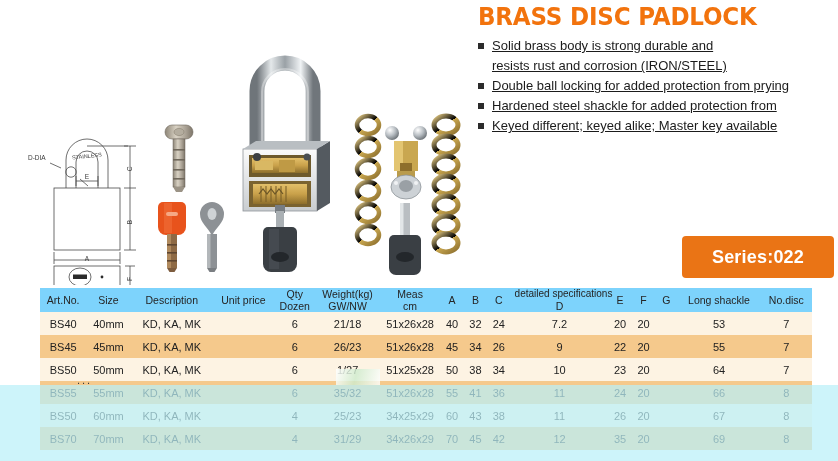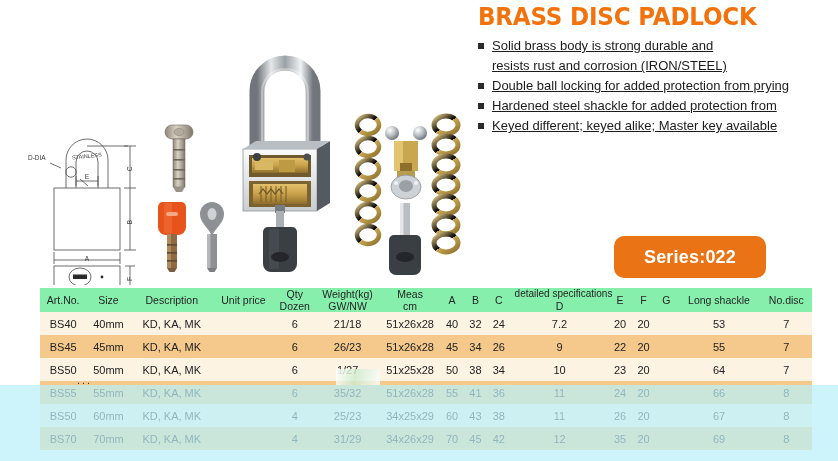--- a/index.html
+++ b/index.html
@@ -33,24 +33,24 @@
     text-decoration:underline;
   }
   .feat .bullet{
     position:absolute;left:0px;top:7px;
     width:6px;height:6px;background:#2b2b2b;
   }
   .feat .l2{display:block;padding-left:0px;}
 
   
   .series-badge{
-    position:absolute;left:614px;top:236px;
+    position:absolute;left:682px;top:236px;
     width:152px;height:42px;
     background:#ea7415;
-    border-radius:10px;
+    border-radius:4px;
     color:#ffffff;
     font-size:18px;font-weight:bold;
     display:flex;align-items:center;justify-content:center;
     letter-spacing:0.2px;
   }
 
   
   .tech-drawing{position:absolute;left:28px;top:130px;width:140px;height:155px;}
   .tech-drawing svg{display:block;}
 
@@ -80,21 +80,21 @@
     color:#222222;
   }
   .spec-table td,.spec-table th{
     padding:0;margin:0;
     text-align:center;
     font-weight:normal;
     height:23px;
     vertical-align:middle;
     white-space:nowrap;
   }
-  thead tr{background:#86efac;}
+  thead tr{background:#7dd3fc;}
   thead th{
     font-size:10.5px;
     color:#252525;
     line-height:12px;
   }
   thead th .sub{display:block;}
   .row-odd{background:#fdf3e3;padding-left:40px;}
   .row-even{background:#f5c98c;}
   .c-art{width:52px;}
   .c-size{width:50px;}

